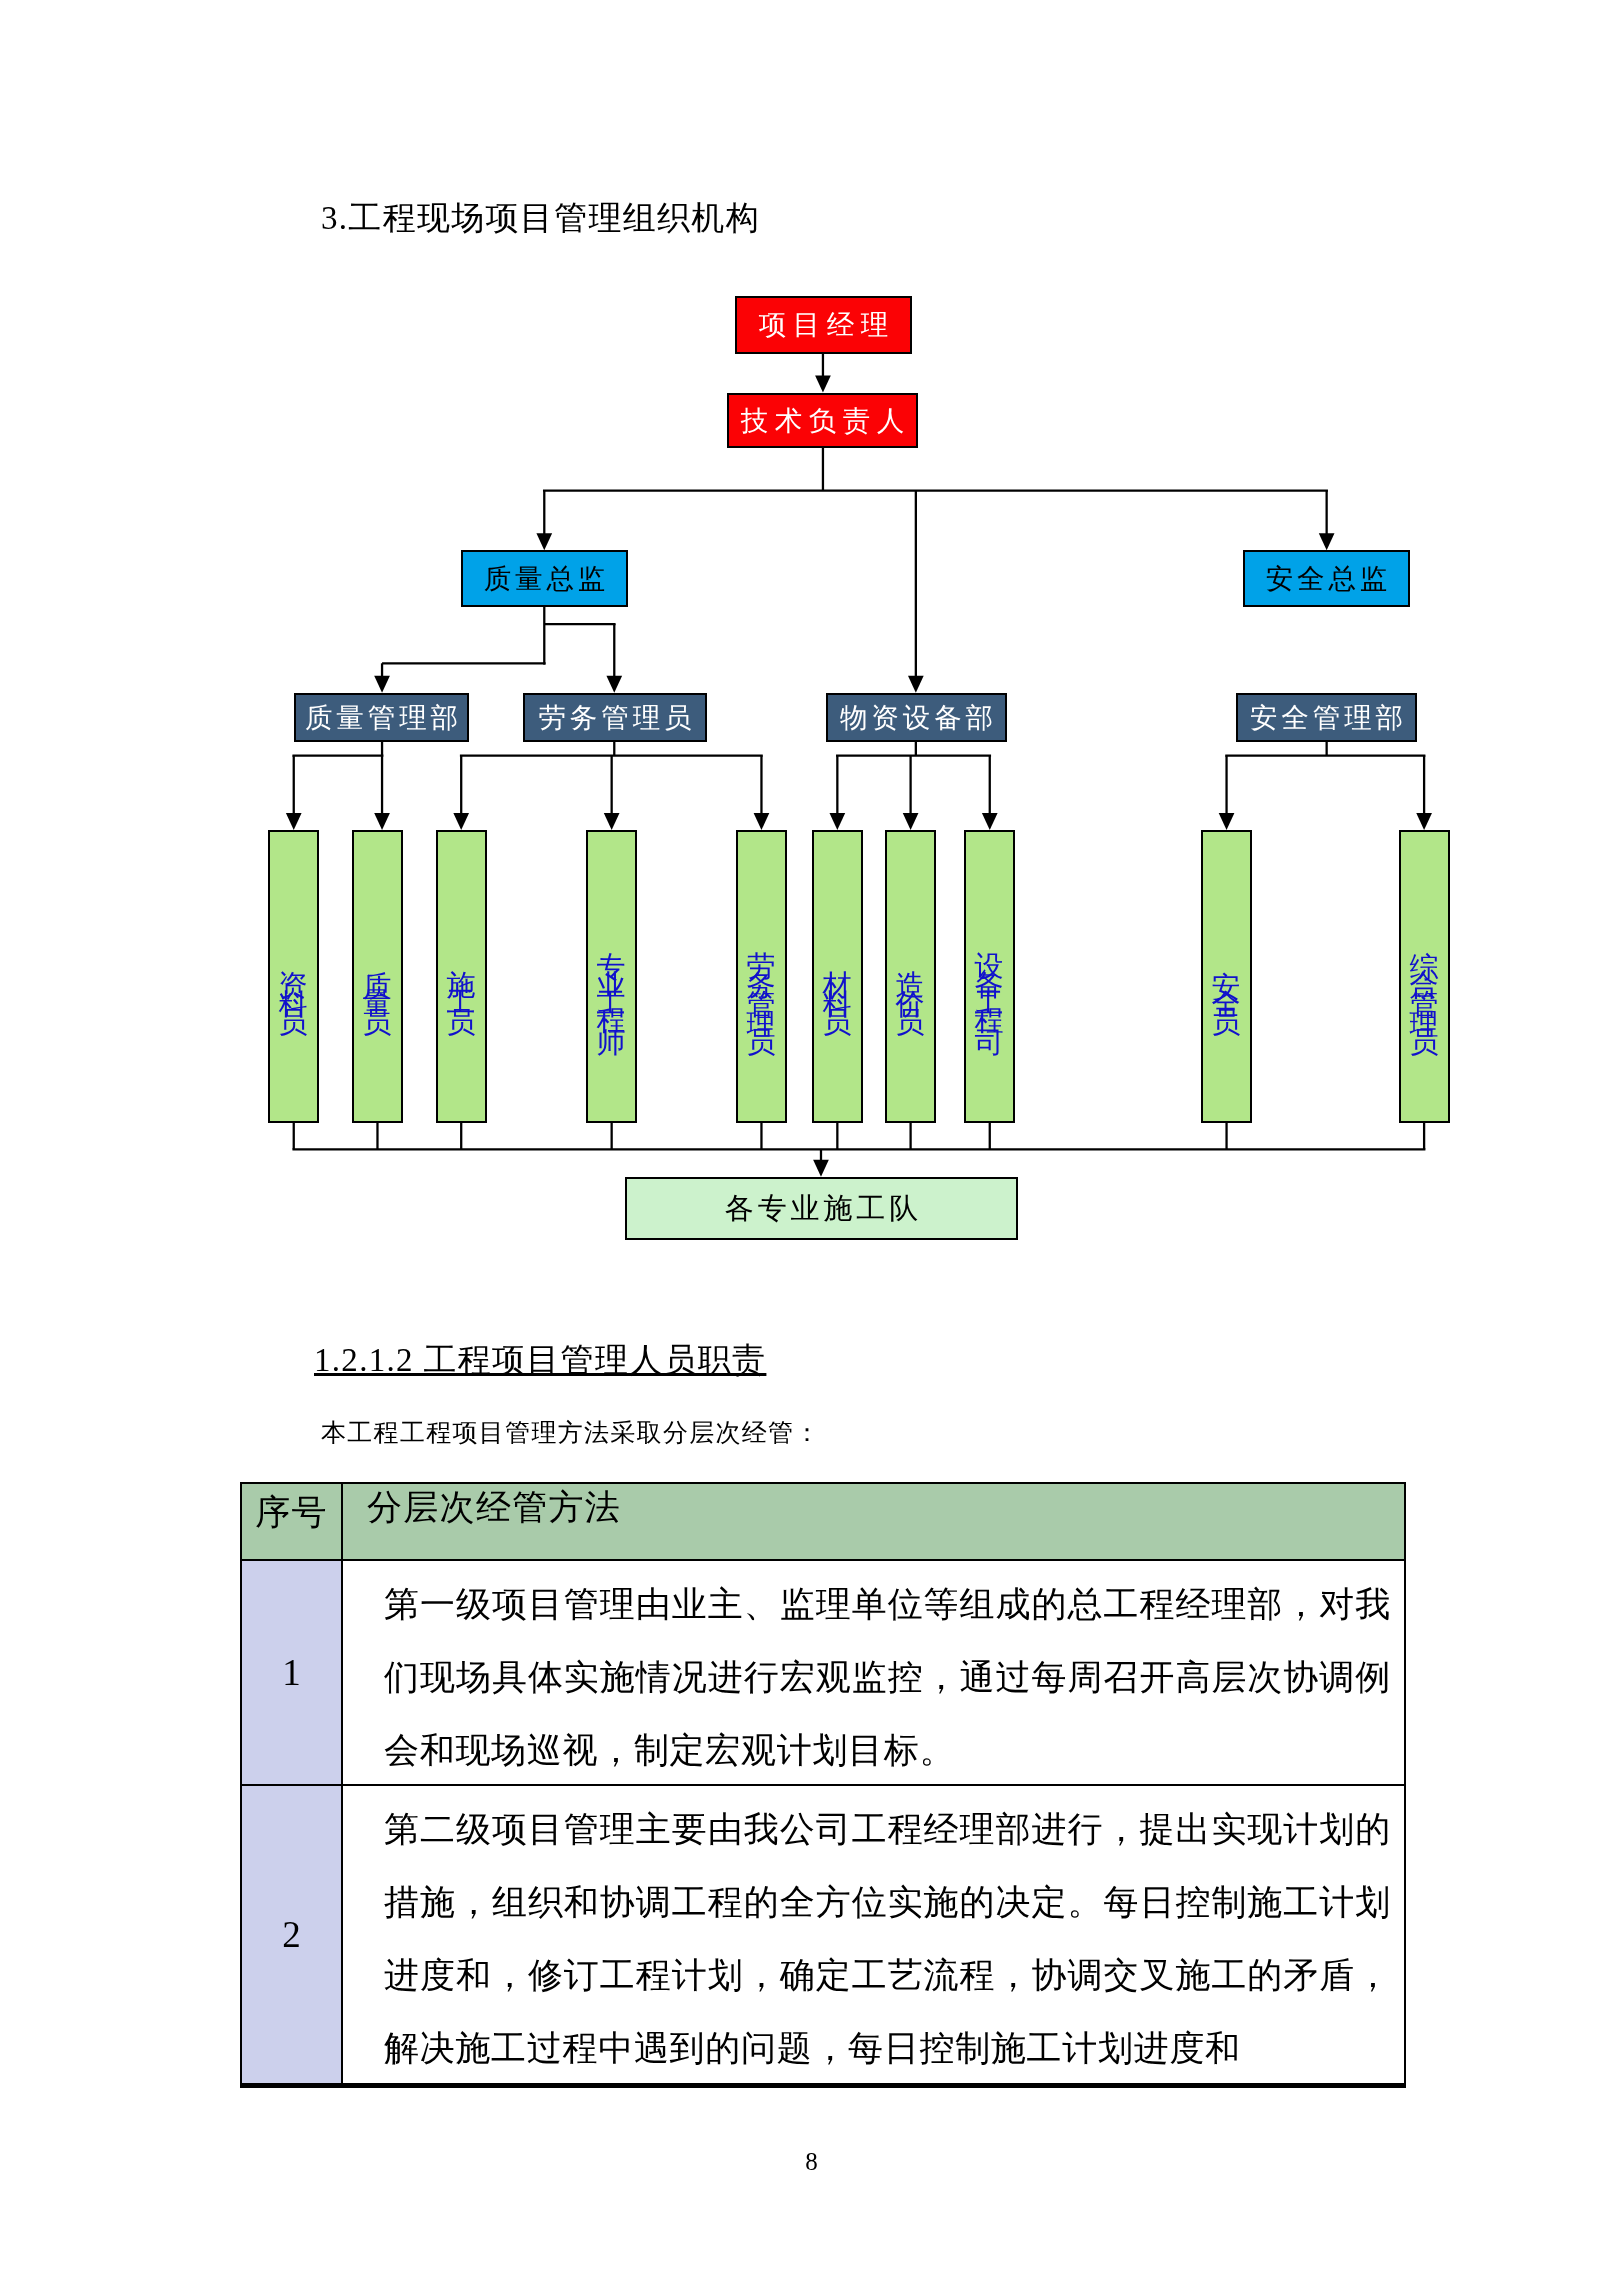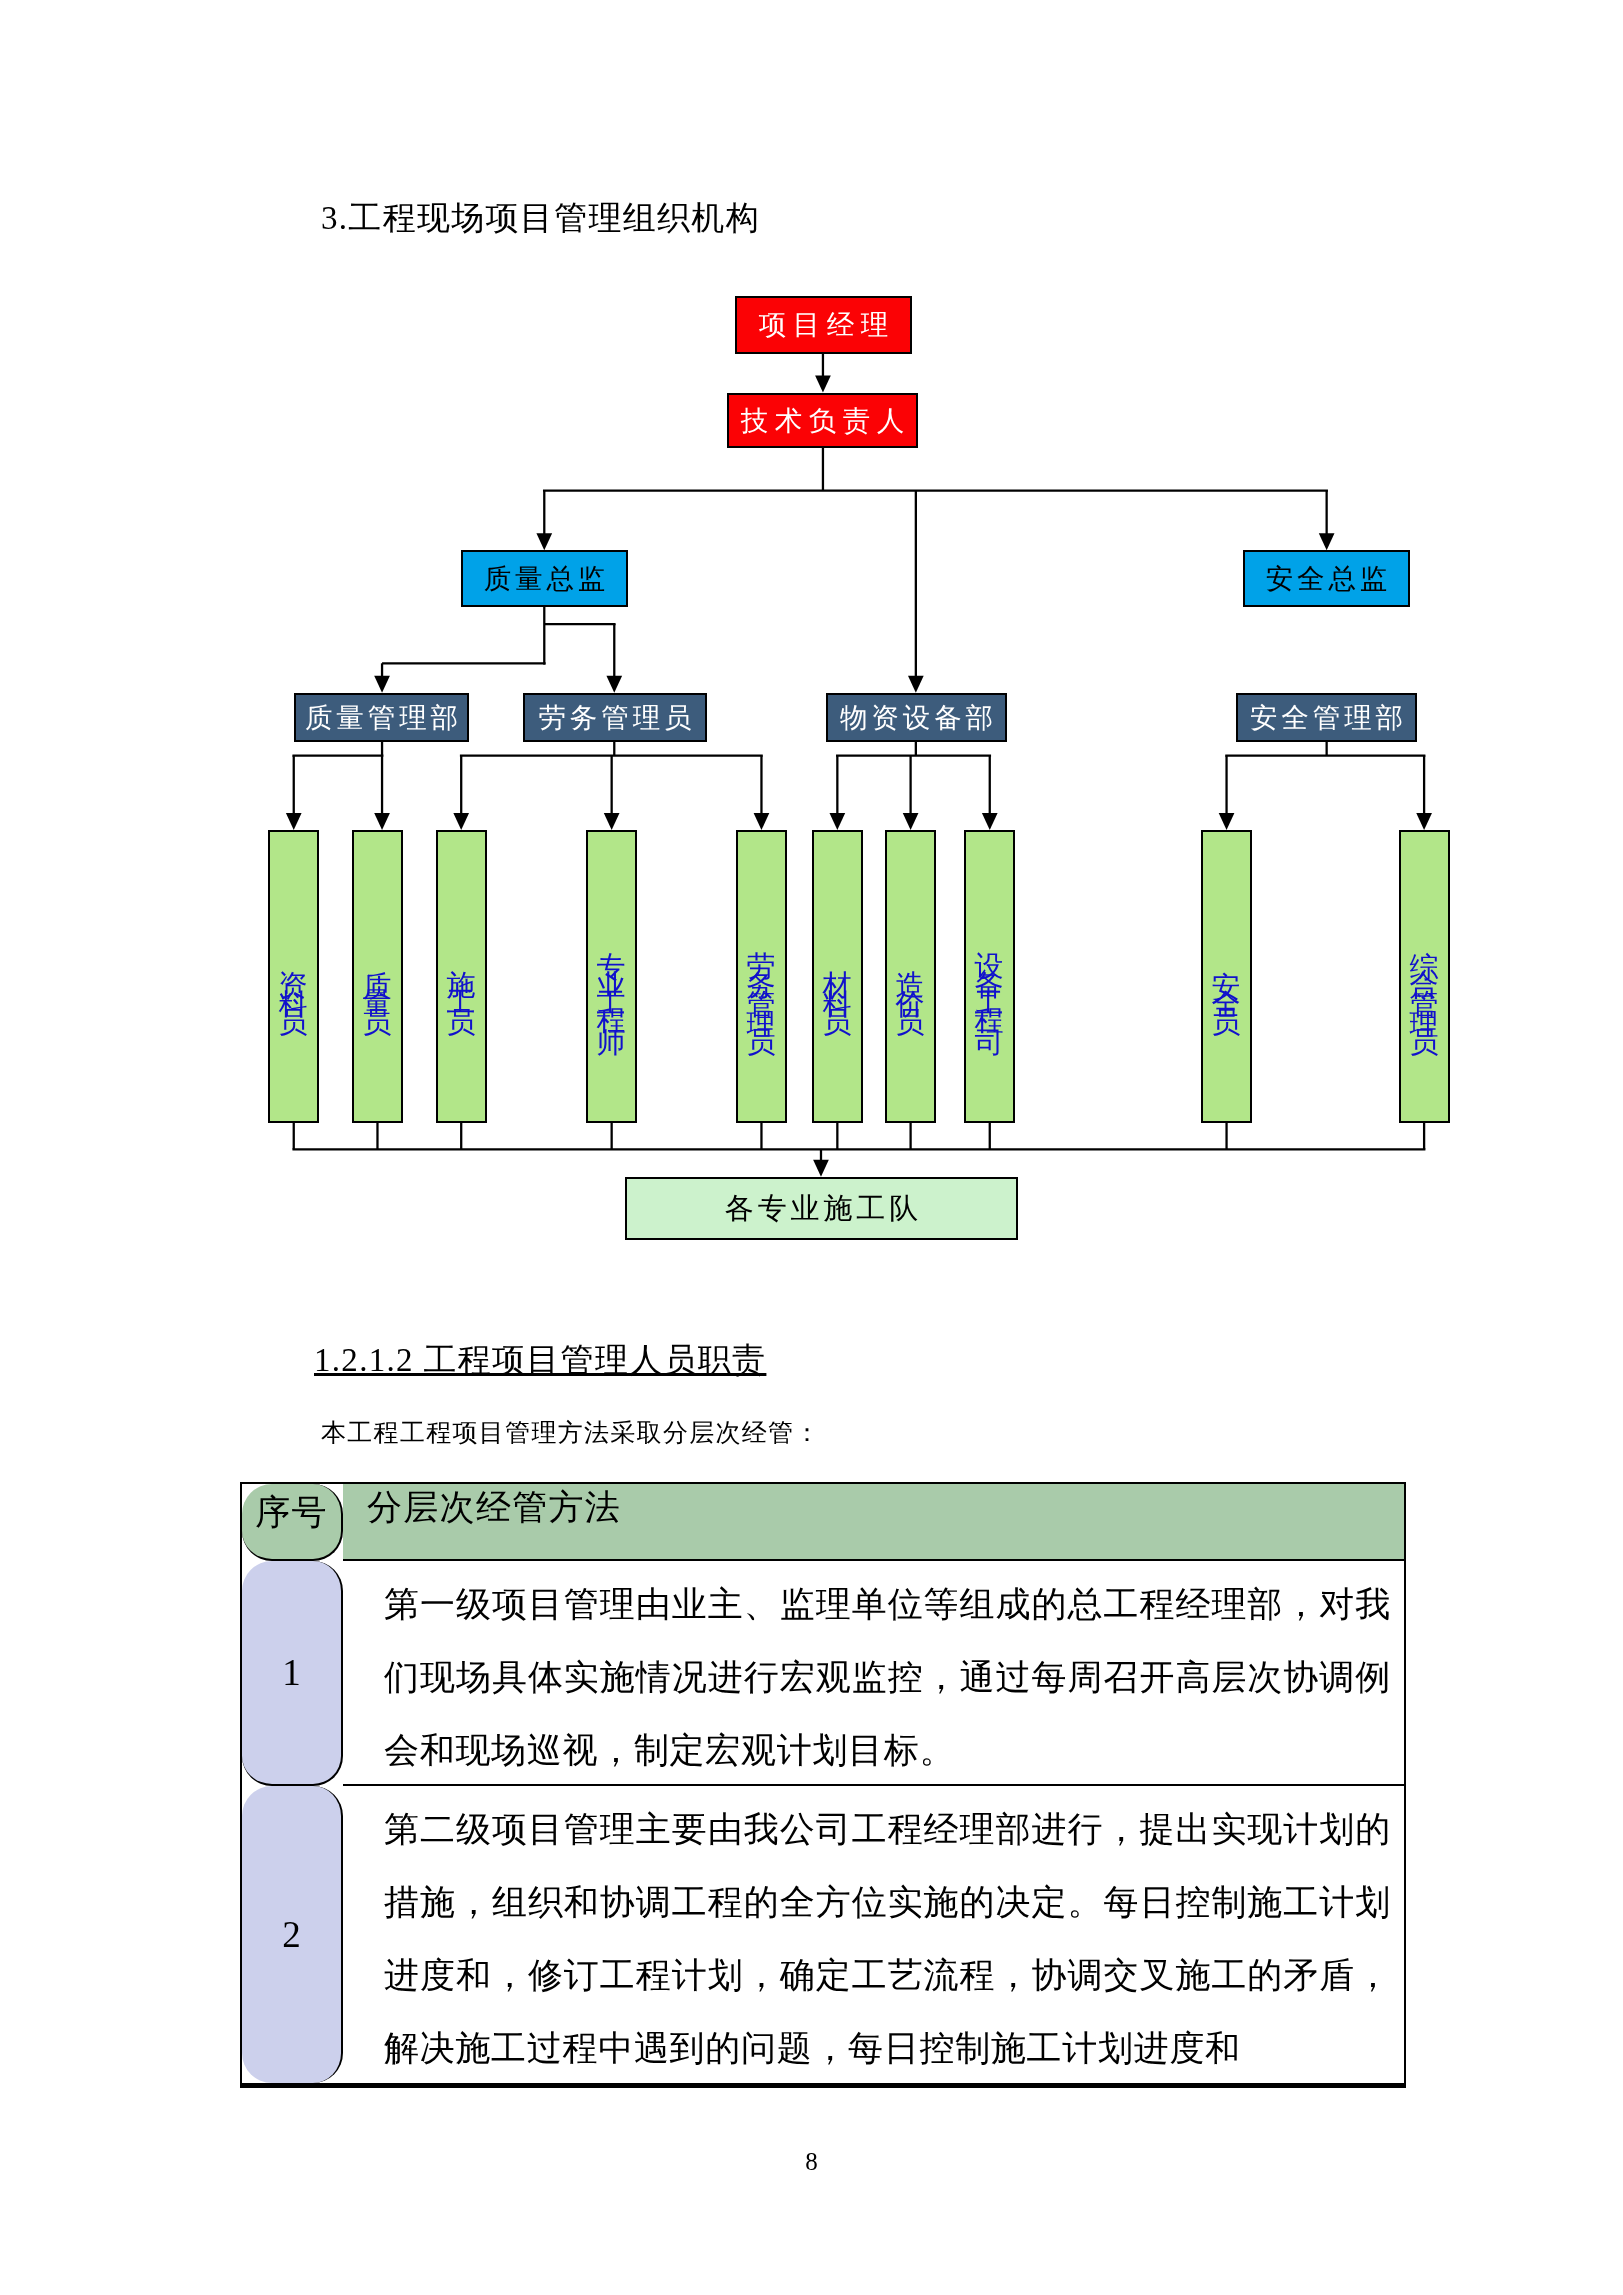--- a/index.html
+++ b/index.html
@@ -42,21 +42,21 @@
     color:var(--staff-text); font-size:29px; letter-spacing:19.6px;
     font-family:"Liberation Serif","DejaVu Serif",serif;
   }
   
   .mgmt-table{
     position:absolute; left:240px; top:1482px; width:1166px; box-sizing:border-box;
     border:2px solid #000; border-bottom-width:5.9px;
     display:grid; grid-template-columns:101px 1fr; grid-template-rows:77px 225px 297px;
   }
   .cell{box-sizing:border-box;}
-  .c-idx{border-right:2px solid #000;border-radius:30px;}
+  .c-idx{border-right:2px solid #000;}
   .c-hdr{background:var(--header-bg); border-bottom:2.6px solid #000;}
   .c-hdr.c-idx{display:flex; justify-content:center;}
   .c-hdr .t{padding-top:5.2px; font-size:35px; letter-spacing:1.3px;}
   .c-hdr.c-body{padding-left:24px;}
   .c-num{background:var(--index-bg); display:flex; align-items:center; justify-content:center; font-size:37px;}
   .r1{border-bottom:2.6px solid #000;}
   .c-text{
     padding:6.5px 13px 0 41px; font-size:35px; line-height:73px; letter-spacing:0.7px;
     text-align:justify; overflow:hidden;
   }

